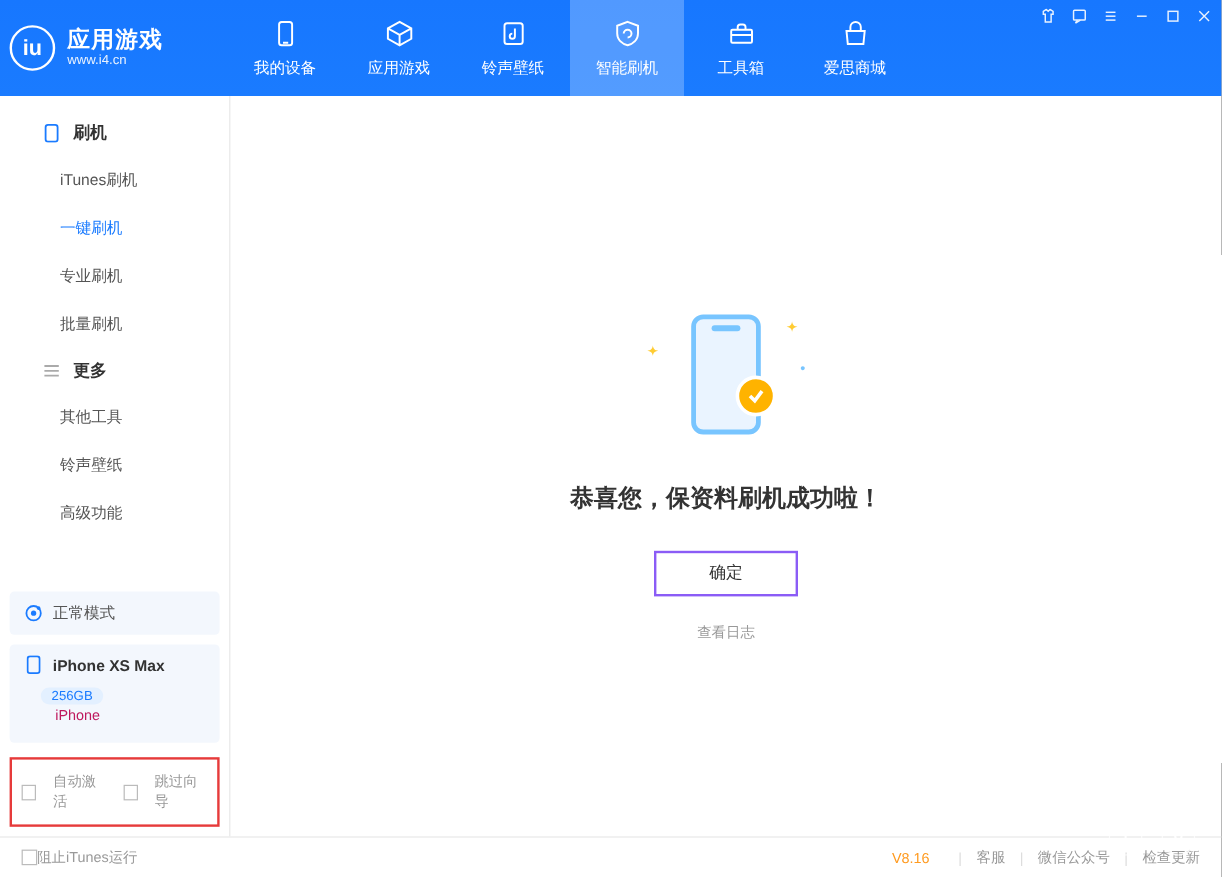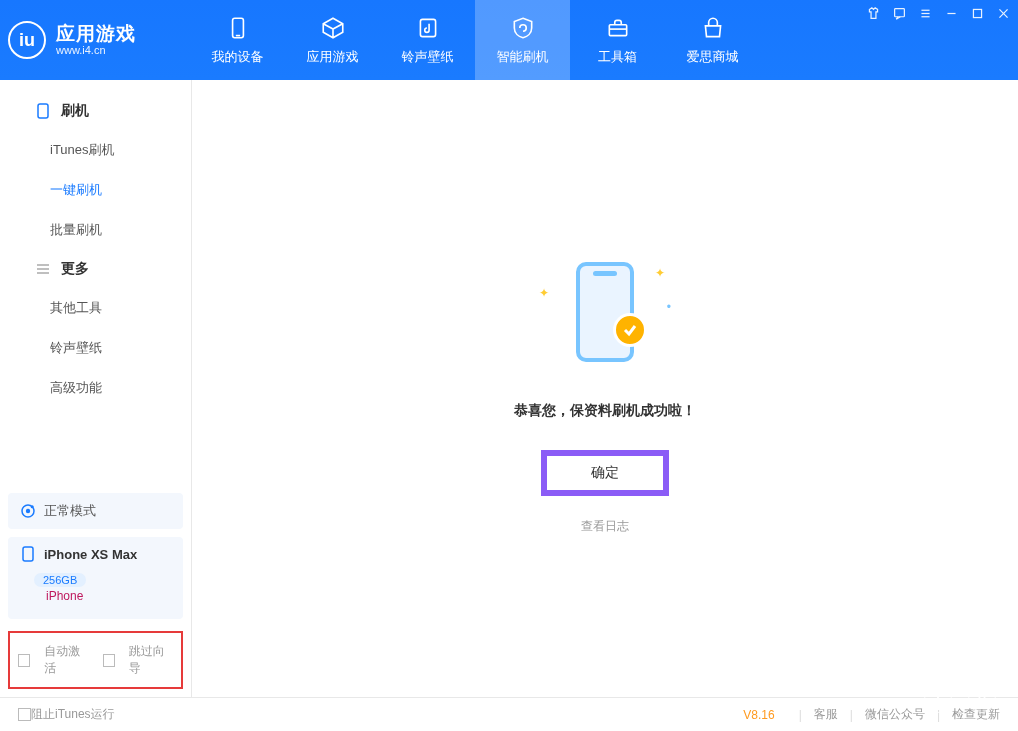--- a/index.html
+++ b/index.html
@@ -38,22 +38,22 @@
 .bottom-checks { border: 2px solid #e63a3a; margin: 4px 8px 8px 8px; padding: 10px 8px; display: flex; gap: 14px; align-items: center; font-size: 12px; color: #999; }
 .chk { width: 13px; height: 13px; border: 1px solid #bbb; display: inline-block; }
 .main { flex: 1; display: flex; flex-direction: column; align-items: center; justify-content: center; position: relative; }
 .success-illo { width: 140px; height: 140px; position: relative; margin-bottom: 20px; display:flex; align-items:center; justify-content:center;}
 .phone-shape { width: 58px; height: 100px; border: 4px solid #78c5ff; border-radius: 10px; background: #eaf4ff; position: relative; }
 .phone-shape::before { content: ""; position: absolute; top: 5px; left: 50%; transform: translateX(-50%); width: 24px; height: 5px; background: #78c5ff; border-radius: 3px; }
 .check-badge { position: absolute; right: 28px; bottom: 35px; width: 34px; height: 34px; background: #ffb300; border-radius: 50%; display: flex; align-items: center; justify-content: center; border: 3px solid #fff; }
 .check-badge svg { width: 16px; height: 16px; stroke: #fff; fill: none; stroke-width: 3; }
 .sparkle { position: absolute; color: #ffcc33; font-size: 12px; }
 .sp1 { left: 4px; top: 44px; } .sp2 { right: 10px; top: 24px; } .sp3 { right: 4px; top: 58px; color:#78c5ff; }
-.success-text { font-size: 14px; color: #333; font-weight: bold; margin-bottom: 30px; }
-.ok-btn { border: 6px solid #8b5cf6; background: #fff; padding: 8px 44px; font-size: 14px; cursor: pointer; color: #333; }
+.success-text { font-size: 20px; color: #333; font-weight: bold; margin-bottom: 30px; }
+.ok-btn { border: 2px solid #8b5cf6; background: #fff; padding: 8px 44px; font-size: 14px; cursor: pointer; color: #333; }
 .view-log { margin-top: 22px; color: #999; font-size: 12px; cursor: pointer; }
 .statusbar { height: 34px; border-top: 1px solid #e8e8e8; display: flex; align-items: center; padding: 0 18px; font-size: 12px; color: #999; }
 .status-left { display: flex; align-items: center; gap: 0; flex: 1; }
 .status-right { display: flex; align-items: center; gap: 8px; }
 .status-right a { color: #999; cursor: pointer; }
 .sep { color: #ddd; margin: 0 4px; }
 .version { color: #ff9a1f; margin-right: 12px; }
 </style>
 </head>
 <body>
@@ -180,20 +180,21 @@
         <div class="side-section-header">
           <span class="sec-icon">
               <svg width="14" height="16" viewBox="0 0 14 16">
                 <rect x="2" y="1" width="10" height="14" rx="2" fill="none" stroke="#1a7bff" stroke-width="1.5"></rect>
               </svg>
             </span>
           <span>刷机</span>
         </div>
         <div class="side-item">iTunes刷机</div>
         <div class="side-item active">一键刷机</div>
+        <div class="side-item">专业刷机</div>
         <div class="side-item">批量刷机</div>
         <div class="side-section-header">
           <span class="sec-icon">
               <svg width="14" height="12" viewBox="0 0 14 12">
                 <line x1="1" y1="2" x2="13" y2="2" stroke="#aaa" stroke-width="1.5"></line>
                 <line x1="1" y1="6" x2="13" y2="6" stroke="#aaa" stroke-width="1.5"></line>
                 <line x1="1" y1="10" x2="13" y2="10" stroke="#aaa" stroke-width="1.5"></line>
               </svg>
             </span>
           <span>更多</span>

